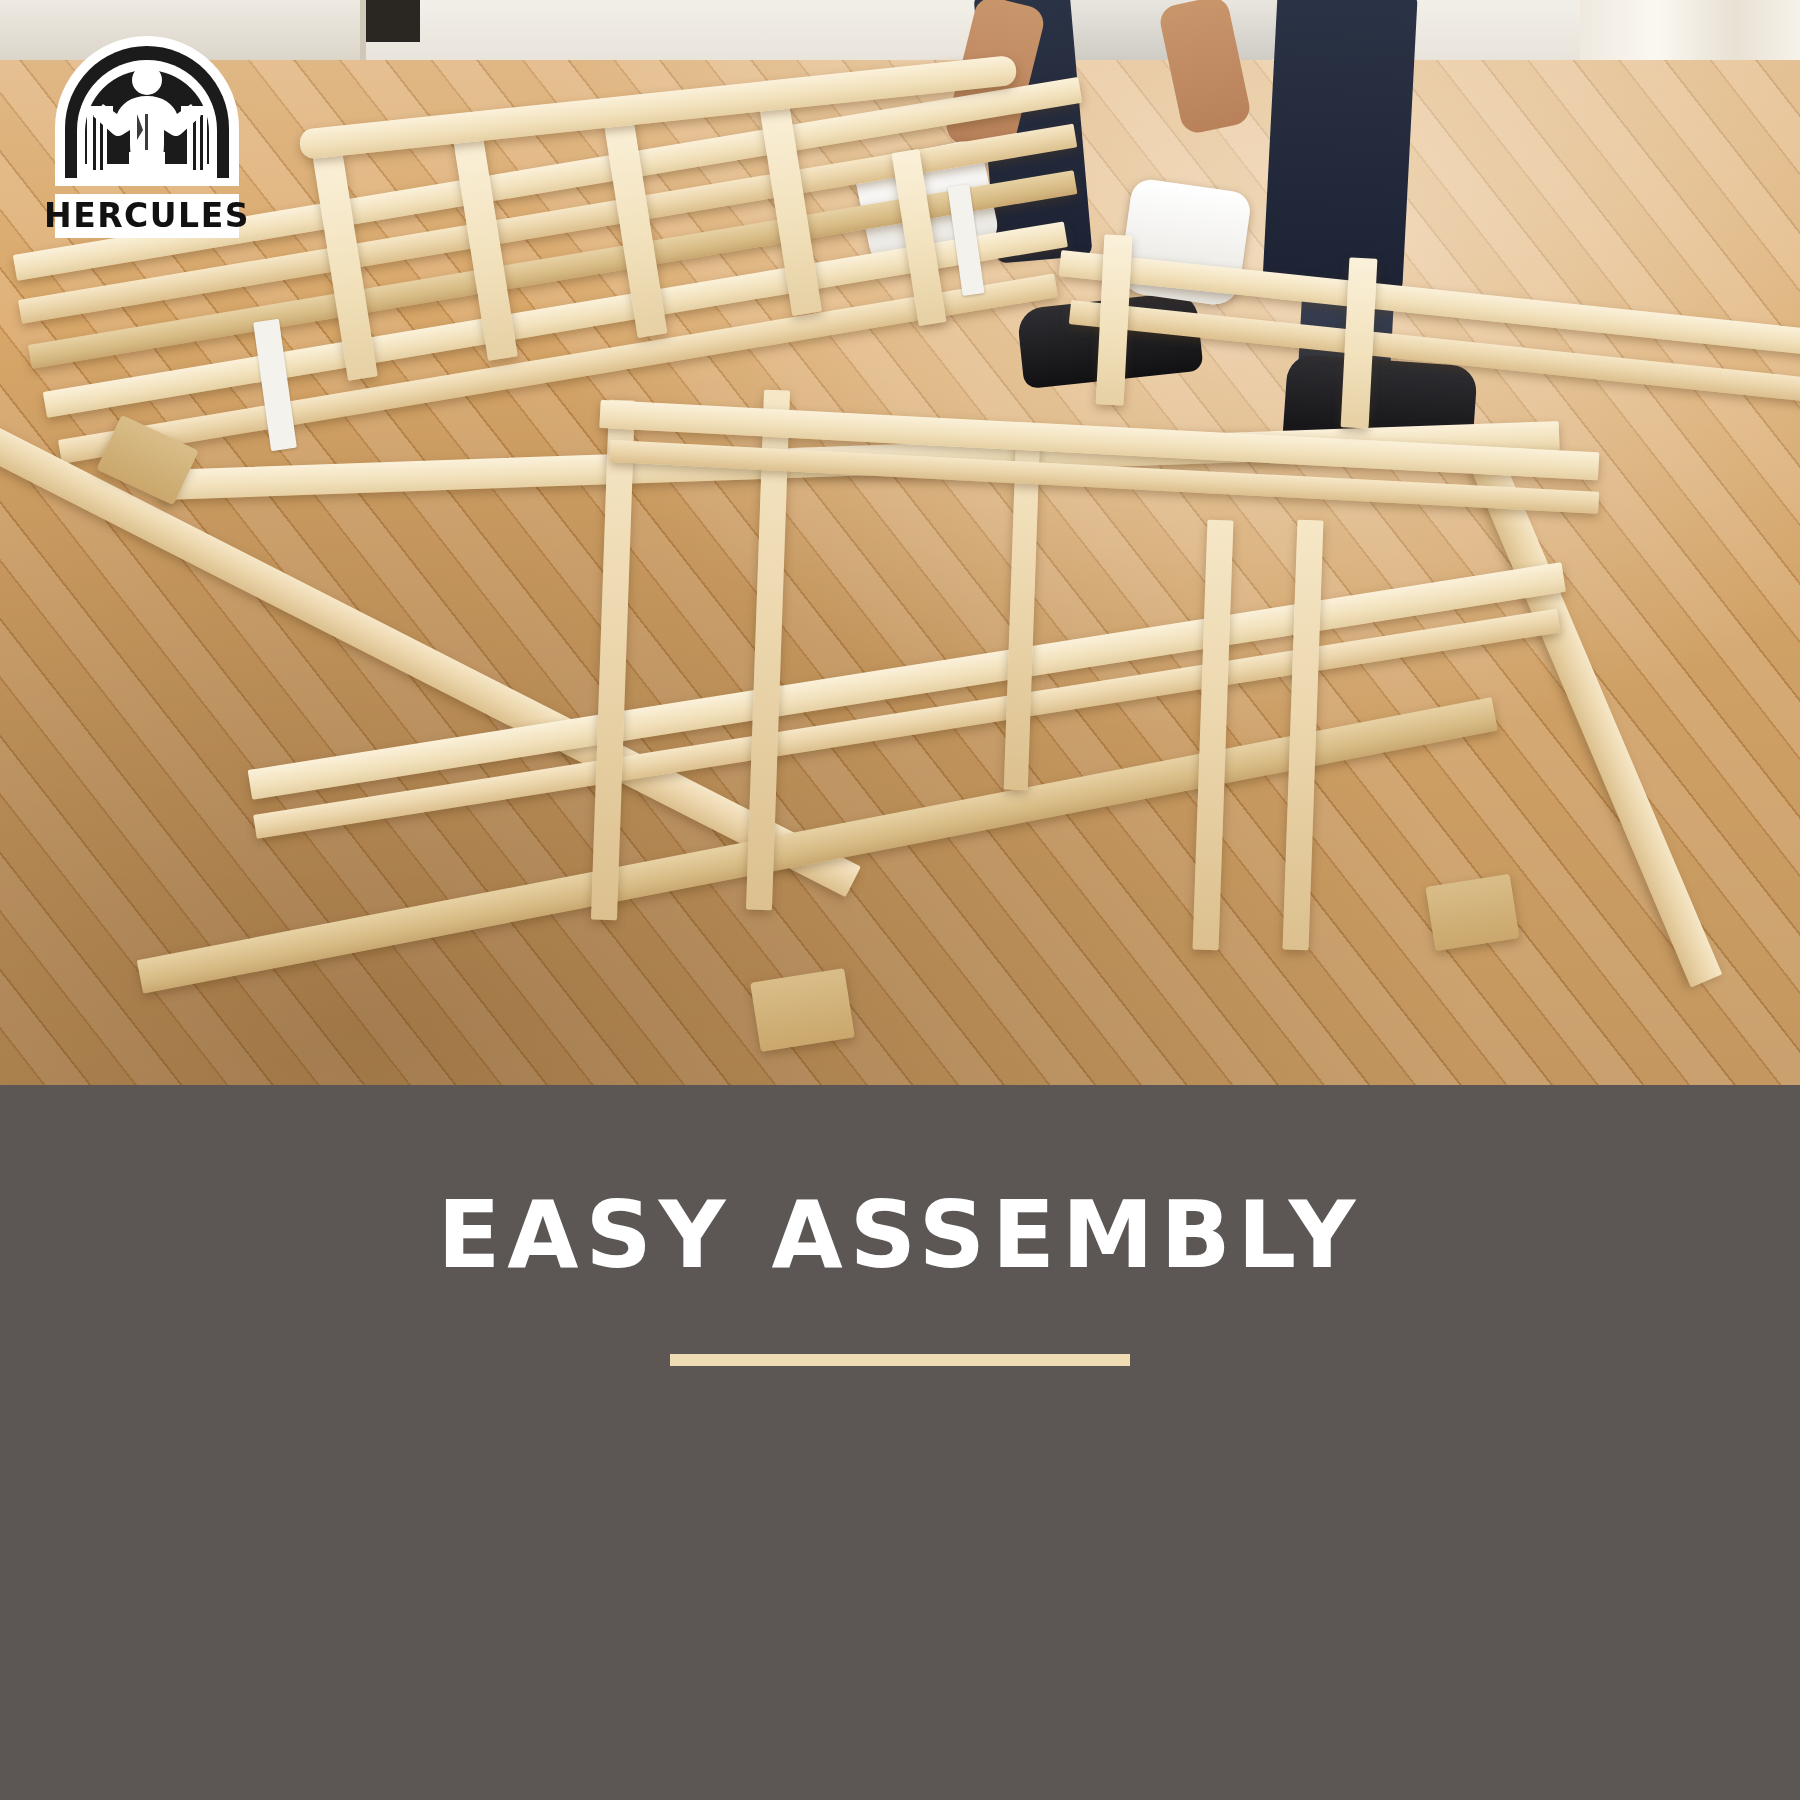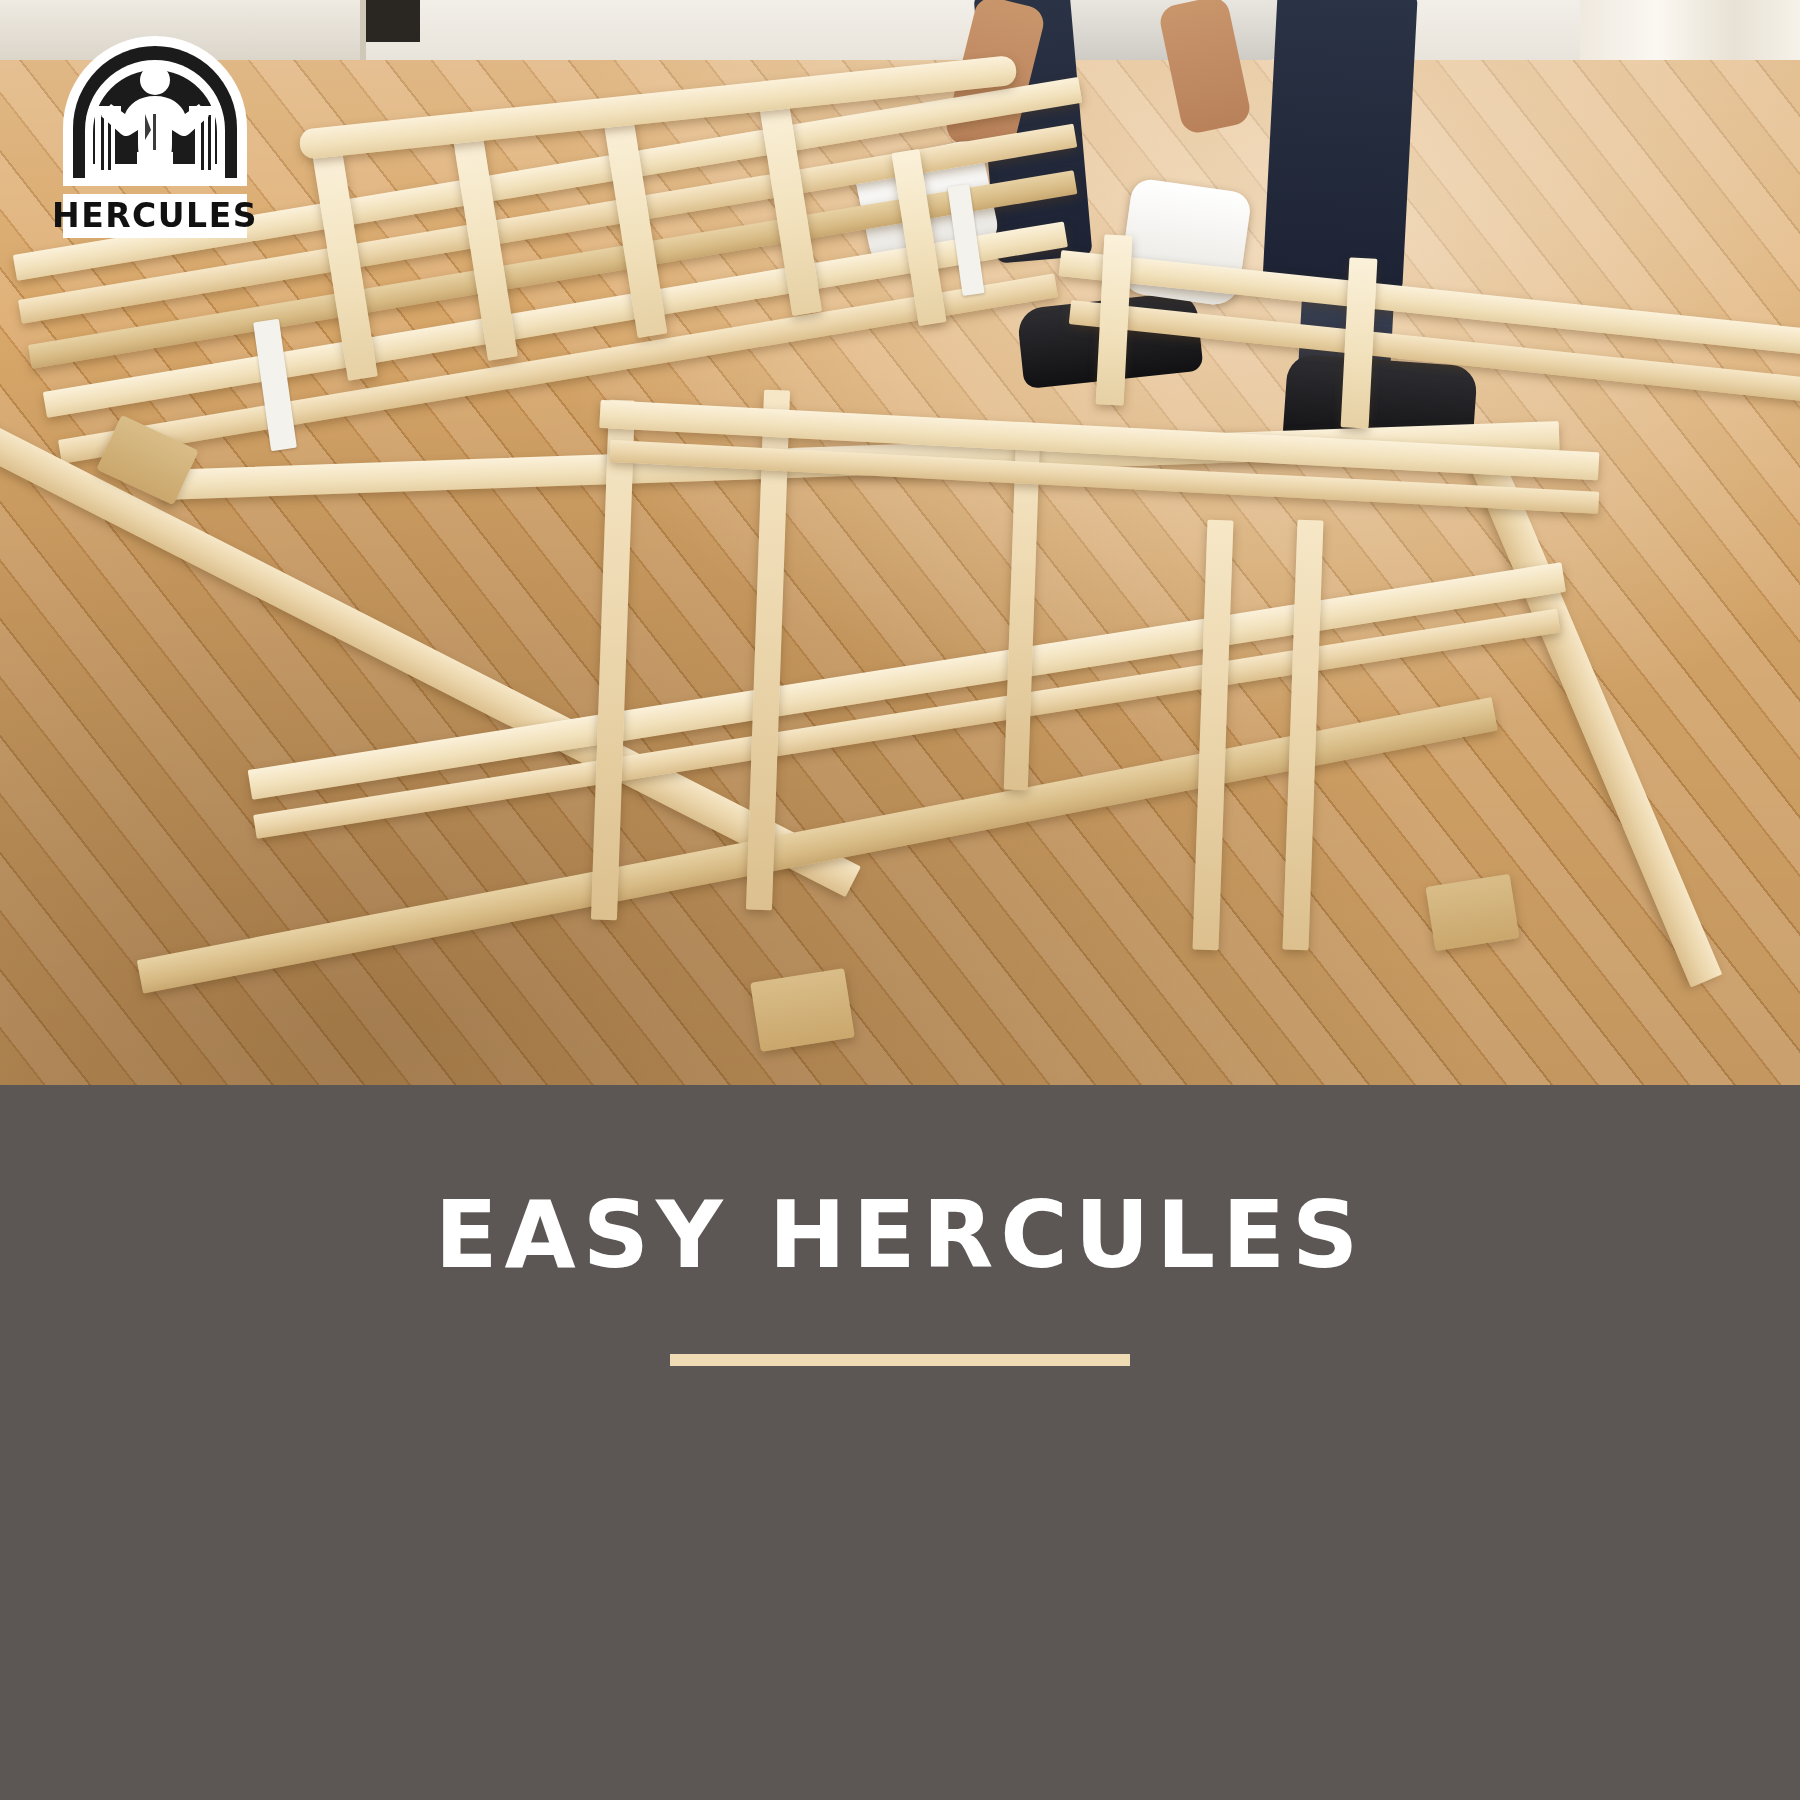--- a/index.html
+++ b/index.html
@@ -138,21 +138,21 @@
   .strap {
     position: absolute;
     background: #f4f2ec;
     border-radius: 2px;
     box-shadow: 0 1px 3px rgba(60,40,20,0.3);
   }
 
   
   .logo {
     position: absolute;
-    left: 33px;
+    left: 25px;
     top: 18px;
     width: 245px;
     height: 230px;
   }
   .logo svg { display: block; }
 
   
   .caption {
     position: absolute;
     left: 0;
@@ -292,17 +292,17 @@
         </g>
 
         <rect x="30" y="176" width="184" height="44" fill="#ffffff"></rect>
         <text x="122" y="209" text-anchor="middle" font-family="DejaVu Sans, sans-serif" font-size="33" font-weight="700" letter-spacing="1.5" fill="#111111">HERCULES</text>
       </svg>
     </div>
 
   </div>
 
   <div class="caption">
-    <h1 class="headline">EASY HERCULES</h1>
+    <h1 class="headline">EASY ASSEMBLY</h1>
     <div class="rule"></div>
   </div>
 
 </div>
 
 </body></html>

